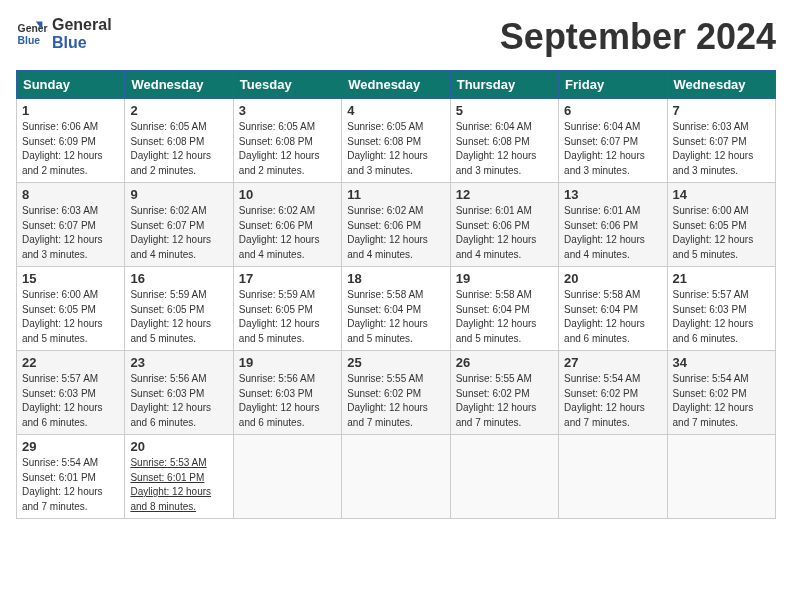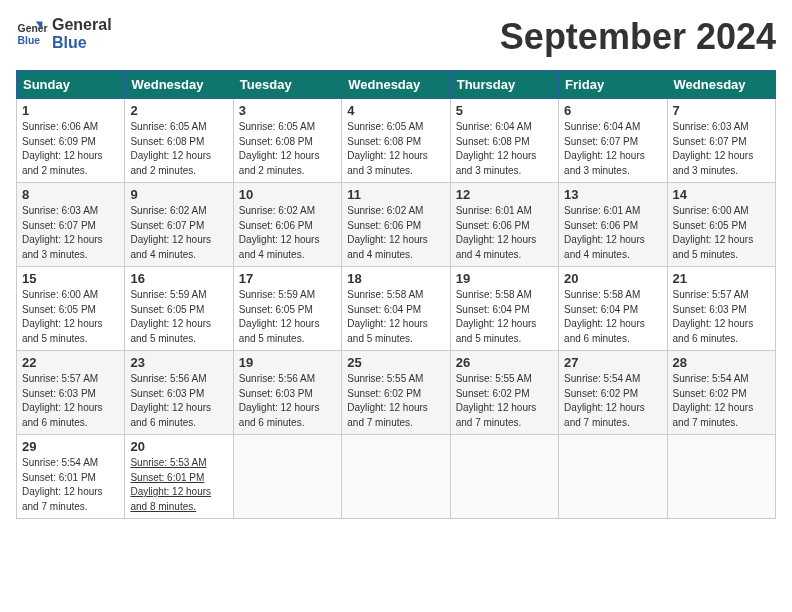--- a/index.html
+++ b/index.html
@@ -302,21 +302,21 @@
 and 7 minutes.</div>
         </td>
         <td>
           <span class="day-number">27</span>
           <div class="day-info" style="white-space: pre-line;">Sunrise: 5:54 AM
 Sunset: 6:02 PM
 Daylight: 12 hours
 and 7 minutes.</div>
         </td>
         <td>
-          <span class="day-number">28</span>
+          <span class="day-number">34</span>
           <div class="day-info" style="white-space: pre-line;">Sunrise: 5:54 AM
 Sunset: 6:02 PM
 Daylight: 12 hours
 and 7 minutes.</div>
         </td>
       </tr>
       <tr>
         <td>
           <span class="day-number">29</span>
           <div class="day-info" style="white-space: pre-line;">Sunrise: 5:54 AM

